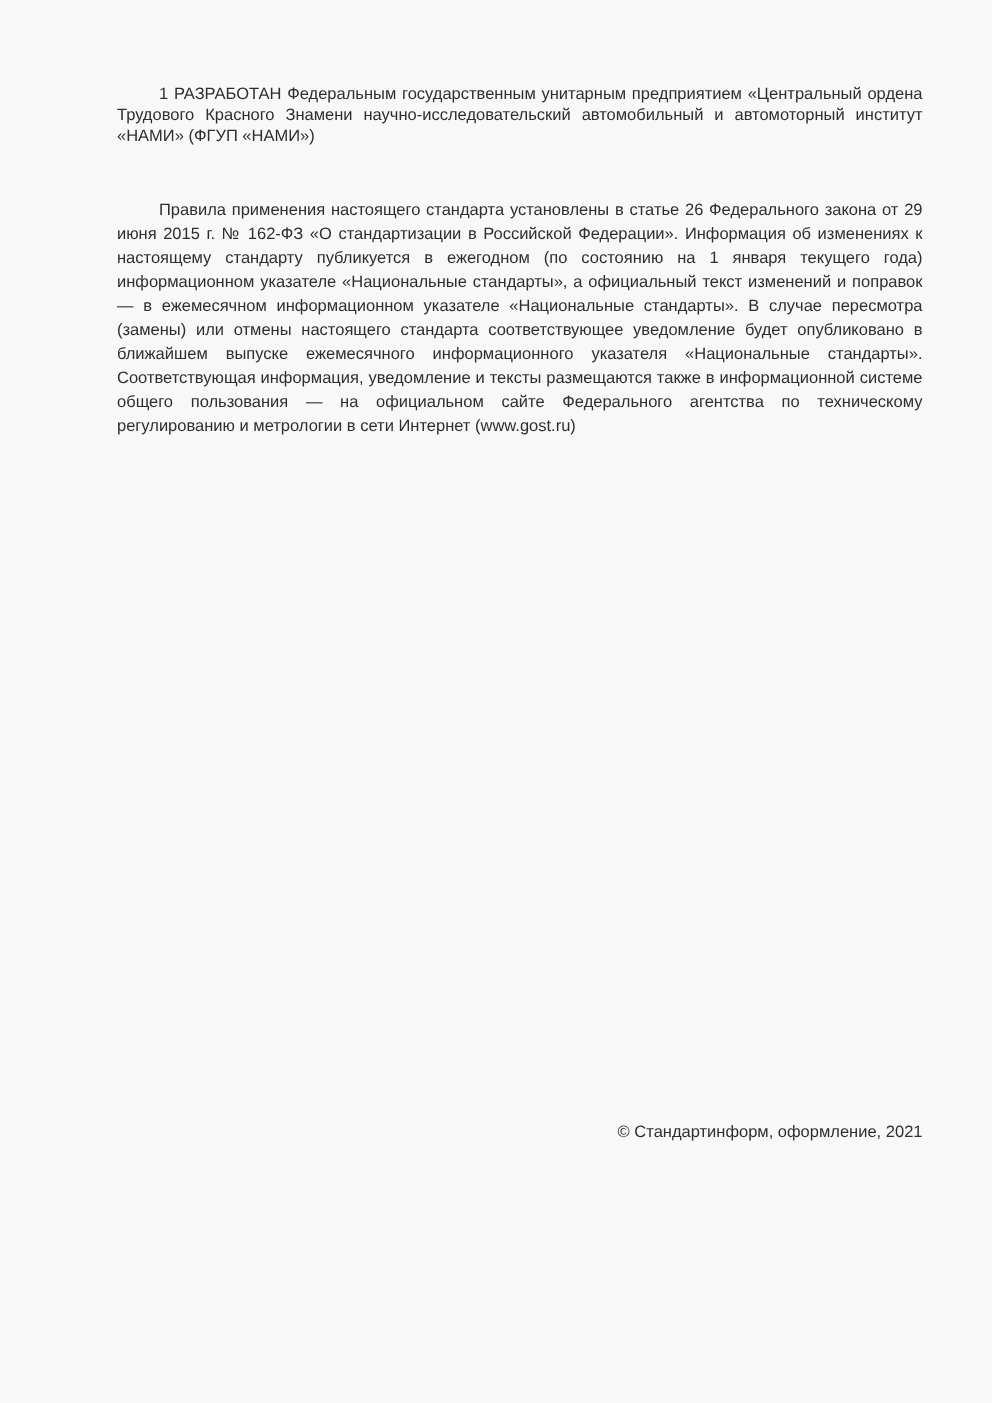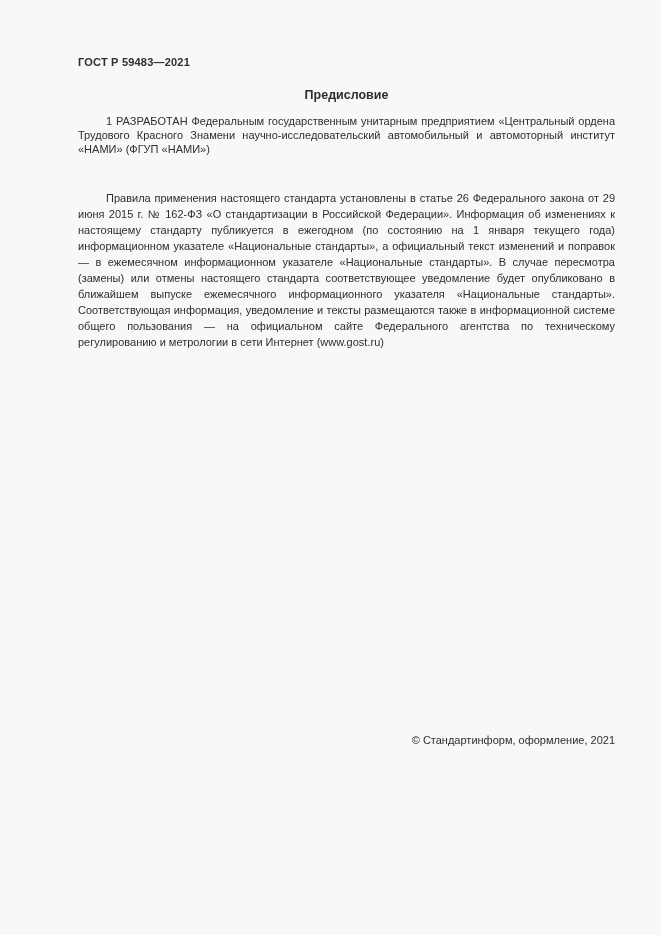--- a/index.html
+++ b/index.html
@@ -45,21 +45,21 @@
     font-size: 11px;
     line-height: 16px;
     text-align: justify;
     text-indent: 28px;
     margin: 34px 0 0 0;
   }
   .bottom-block {
     position: absolute;
     left: 78px;
     right: 46px;
-    top: 734px;
+    top: 749px;
   }
   .copyright {
     font-size: 11px;
     text-align: right;
     margin: 0 0 9px 0;
   }
   p.repro {
     font-size: 11px;
     line-height: 13.5px;
     text-align: justify;
@@ -69,22 +69,20 @@
   .page-number {
     font-size: 11px;
     margin: 0;
   }
 </style>
 </head>
 <body>
 
 <div class="page">
   <div class="content">
-    <div class="doc-header">ГОСТ Р 59483—2021</div>
-    <div class="doc-title">Предисловие</div>
     <p class="para">1 РАЗРАБОТАН Федеральным государственным унитарным предприятием «Центральный ордена Трудового Красного Знамени научно-исследовательский автомобильный и автомоторный институт «НАМИ» (ФГУП «НАМИ»)</p>
     <p class="legal">Правила применения настоящего стандарта установлены в статье 26 Федерального закона от 29 июня 2015 г. № 162-ФЗ «О стандартизации в Российской Федерации». Информация об изменениях к настоящему стандарту публикуется в ежегодном (по состоянию на 1 января текущего года) информационном указателе «Национальные стандарты», а официальный текст изменений и поправок — в ежемесячном информационном указателе «Национальные стандарты». В случае пересмотра (замены) или отмены настоящего стандарта соответствующее уведомление будет опубликовано в ближайшем выпуске ежемесячного информационного указателя «Национальные стандарты». Соответствующая информация, уведомление и тексты размещаются также в информационной системе общего пользования — на официальном сайте Федерального агентства по техническому регулированию и метрологии в сети Интернет (www.gost.ru)</p>
   </div>
 
   <div class="bottom-block">
     <div class="copyright">© Стандартинформ, оформление, 2021</div>
   </div>
 </div>
 
 </body></html>

